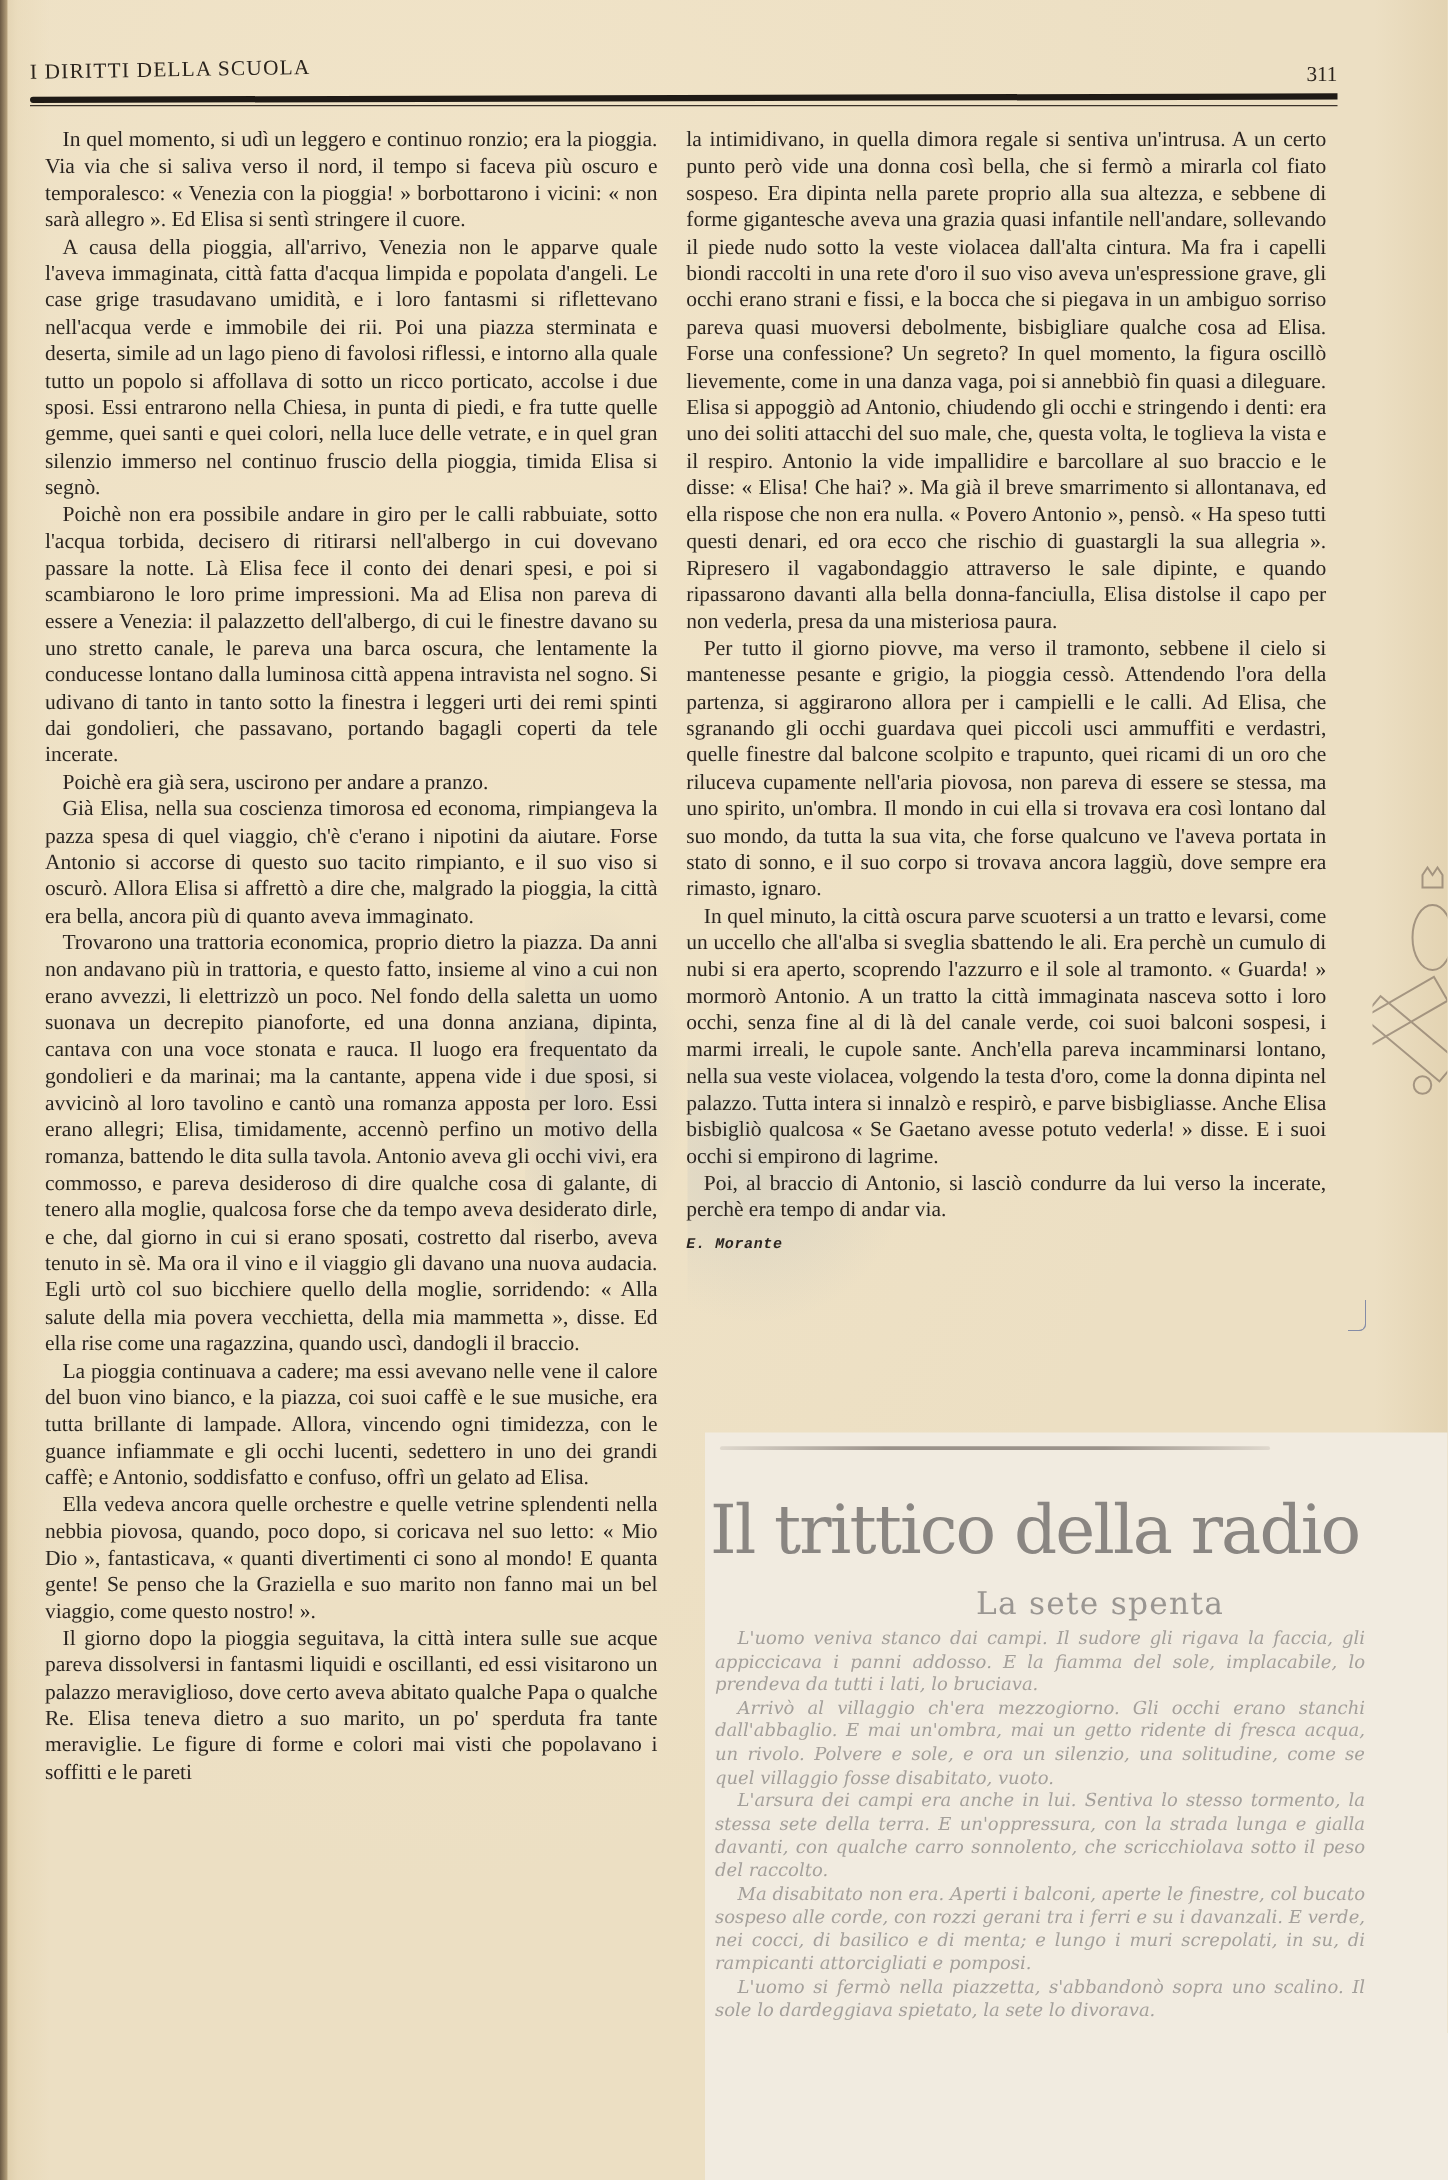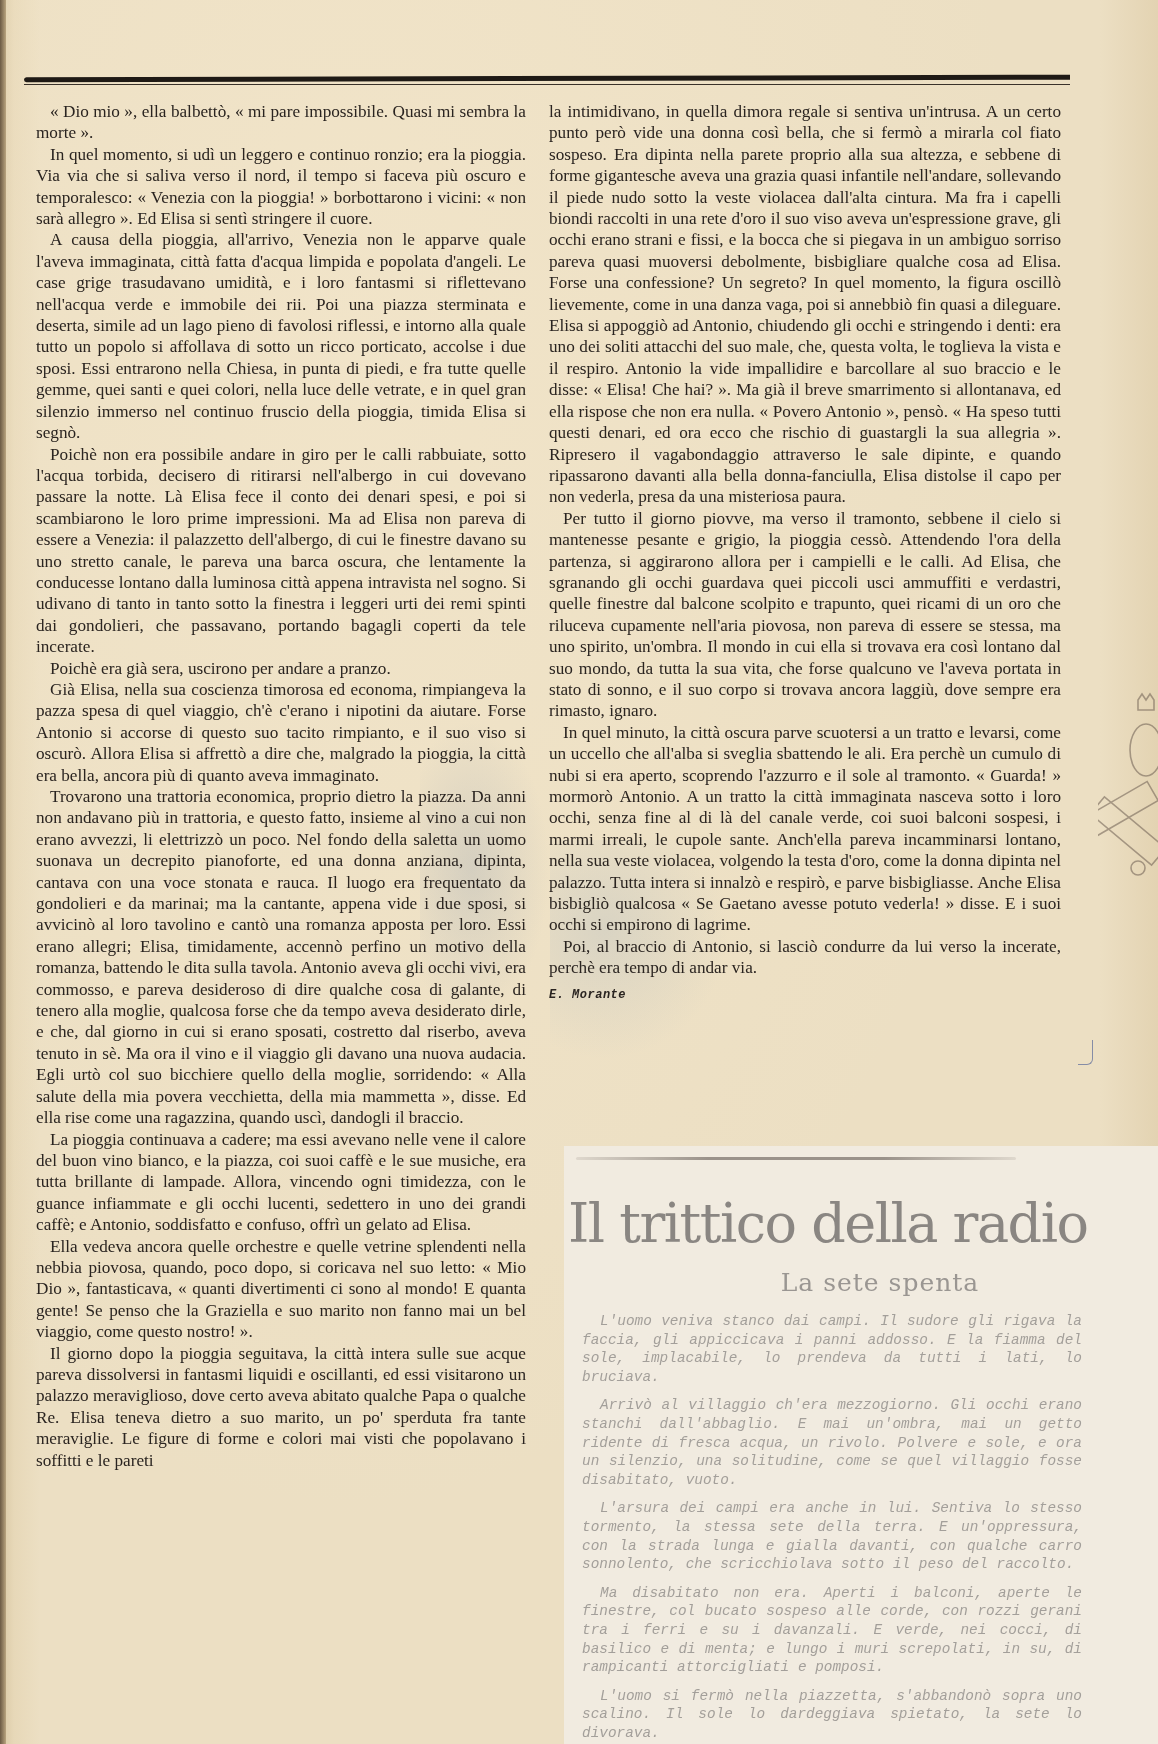--- a/index.html
+++ b/index.html
@@ -73,21 +73,21 @@
     position: absolute; left: 0; top: 122px; width: 536px; text-align: center;
     font-family: "DejaVu Serif", "Liberation Serif", serif;
     font-size: 25px; color: #9a9692; letter-spacing: 1px; padding-left: 48px;
   }
   .inset-body {
     position: absolute; left: 8px; top: 156px; width: 520px;
     font-family: "DejaVu Serif", "Liberation Serif", serif;
     font-style: italic; font-size: 14.4px; line-height: 18.6px;
     color: #a39f9a; text-align: justify;
   }
-  .inset-body p { margin: 10px; font-family: Liberation Mono, monospace; }
+  .inset-body p { margin: 0; }
   .inset-body p.ind { text-indent: 18px; }
   .stamp {
     position: absolute; left: 1098px; top: 690px; width: 60px; height: 200px;
     opacity: 0.55;
   }
   .watermark {
     position: absolute; left: 420px; top: 720px; width: 130px; height: 300px;
     background: radial-gradient(ellipse at 40% 50%, rgba(120,140,170,0.22), rgba(0,0,0,0) 70%);
     pointer-events: none;
   }
@@ -103,25 +103,28 @@
   }
 </style>
 </head>
 <body>
 
 <div class="page">
   <div class="binding-edge"></div>
   <div class="watermark"></div>
   <div class="watermark-2"></div>
 
+  <div class="running-head">
+    <span class="journal-title">I DIRITTI DELLA SCUOLA</span>
+    <span class="page-number">311</span>
+  </div>
   <div class="rule-thick"></div>
   <div class="rule-thin"></div>
 
   <div class="col col-left">
-    <p class="ind">« Dio mio », ella balbettò, « mi pare impossibile. Quasi mi sembra la morte ».</p>
     <p class="ind">In quel momento, si udì un leggero e continuo ronzio; era la pioggia. Via via che si saliva verso il nord, il tempo si faceva più oscuro e temporalesco: « Venezia con la pioggia! » borbottarono i vicini: « non sarà allegro ». Ed Elisa si sentì stringere il cuore.</p>
     <p class="ind">A causa della pioggia, all'arrivo, Venezia non le apparve quale l'aveva immaginata, città fatta d'acqua limpida e popolata d'angeli. Le case grige trasudavano umidità, e i loro fantasmi si riflettevano nell'acqua verde e immobile dei rii. Poi una piazza sterminata e deserta, simile ad un lago pieno di favolosi riflessi, e intorno alla quale tutto un popolo si affollava di sotto un ricco porticato, accolse i due sposi. Essi entrarono nella Chiesa, in punta di piedi, e fra tutte quelle gemme, quei santi e quei colori, nella luce delle vetrate, e in quel gran silenzio immerso nel continuo fruscio della pioggia, timida Elisa si segnò.</p>
     <p class="ind">Poichè non era possibile andare in giro per le calli rabbuiate, sotto l'acqua torbida, decisero di ritirarsi nell'albergo in cui dovevano passare la notte. Là Elisa fece il conto dei denari spesi, e poi si scambiarono le loro prime impressioni. Ma ad Elisa non pareva di essere a Venezia: il palazzetto dell'albergo, di cui le finestre davano su uno stretto canale, le pareva una barca oscura, che lentamente la conducesse lontano dalla luminosa città appena intravista nel sogno. Si udivano di tanto in tanto sotto la finestra i leggeri urti dei remi spinti dai gondolieri, che passavano, portando bagagli coperti da tele incerate.</p>
     <p class="ind">Poichè era già sera, uscirono per andare a pranzo.</p>
     <p class="ind">Già Elisa, nella sua coscienza timorosa ed economa, rimpiangeva la pazza spesa di quel viaggio, ch'è c'erano i nipotini da aiutare. Forse Antonio si accorse di questo suo tacito rimpianto, e il suo viso si oscurò. Allora Elisa si affrettò a dire che, malgrado la pioggia, la città era bella, ancora più di quanto aveva immaginato.</p>
     <p class="ind">Trovarono una trattoria economica, proprio dietro la piazza. Da anni non andavano più in trattoria, e questo fatto, insieme al vino a cui non erano avvezzi, li elettrizzò un poco. Nel fondo della saletta un uomo suonava un decrepito pianoforte, ed una donna anziana, dipinta, cantava con una voce stonata e rauca. Il luogo era frequentato da gondolieri e da marinai; ma la cantante, appena vide i due sposi, si avvicinò al loro tavolino e cantò una romanza apposta per loro. Essi erano allegri; Elisa, timidamente, accennò perfino un motivo della romanza, battendo le dita sulla tavola. Antonio aveva gli occhi vivi, era commosso, e pareva desideroso di dire qualche cosa di galante, di tenero alla moglie, qualcosa forse che da tempo aveva desiderato dirle, e che, dal giorno in cui si erano sposati, costretto dal riserbo, aveva tenuto in sè. Ma ora il vino e il viaggio gli davano una nuova audacia. Egli urtò col suo bicchiere quello della moglie, sorridendo: « Alla salute della mia povera vecchietta, della mia mammetta », disse. Ed ella rise come una ragazzina, quando uscì, dandogli il braccio.</p>
     <p class="ind">La pioggia continuava a cadere; ma essi avevano nelle vene il calore del buon vino bianco, e la piazza, coi suoi caffè e le sue musiche, era tutta brillante di lampade. Allora, vincendo ogni timidezza, con le guance infiammate e gli occhi lucenti, sedettero in uno dei grandi caffè; e Antonio, soddisfatto e confuso, offrì un gelato ad Elisa.</p>
     <p class="ind">Ella vedeva ancora quelle orchestre e quelle vetrine splendenti nella nebbia piovosa, quando, poco dopo, si coricava nel suo letto: « Mio Dio », fantasticava, « quanti divertimenti ci sono al mondo! E quanta gente! Se penso che la Graziella e suo marito non fanno mai un bel viaggio, come questo nostro! ».</p>
     <p class="ind">Il giorno dopo la pioggia seguitava, la città intera sulle sue acque pareva dissolversi in fantasmi liquidi e oscillanti, ed essi visitarono un palazzo meraviglioso, dove certo aveva abitato qualche Papa o qualche Re. Elisa teneva dietro a suo marito, un po' sperduta fra tante meraviglie. Le figure di forme e colori mai visti che popolavano i soffitti e le pareti</p>
   </div>

